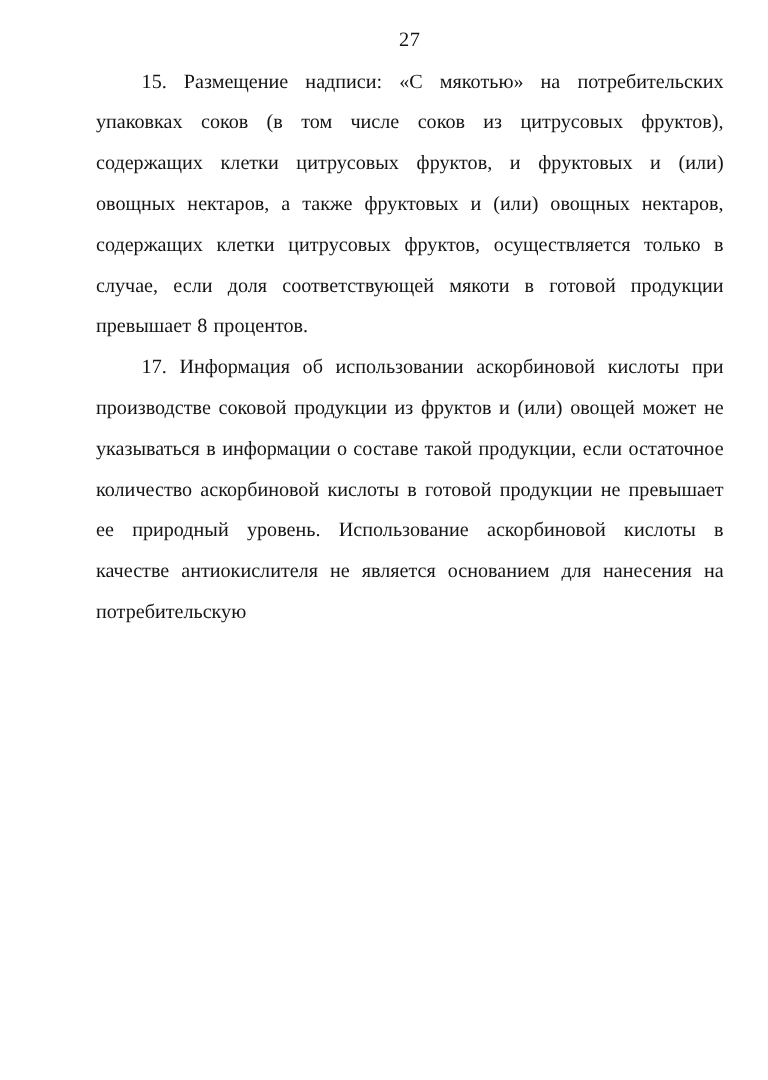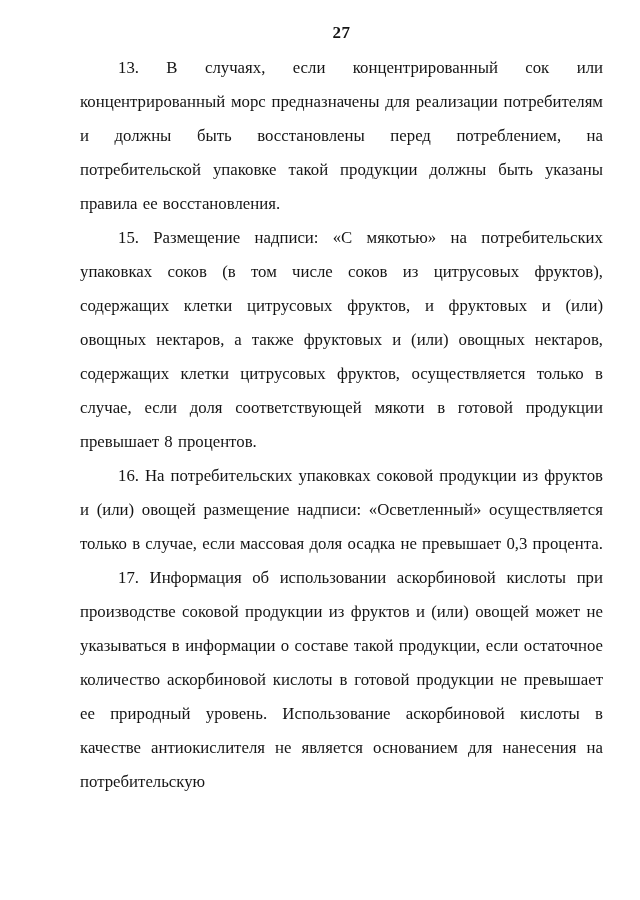--- a/index.html
+++ b/index.html
@@ -21,35 +21,32 @@
   .text-column {
     margin-left: 80px;
     width: 523px;
   }
   .page-number {
     text-align: center;
     font-size: 17px;
     line-height: 22px;
     margin-bottom: 7px;
     letter-spacing: 0.5px;
-    font-weight: bold;
   }
   .doc-paragraph {
     margin: 0;
     font-size: 16.8px;
     line-height: 34px;
     text-align: justify;
     text-indent: 38px;
     word-spacing: 1px;
   }
 </style>
 </head>
 <body>
 
 <div class="page">
   <div class="text-column">
     <div class="page-number">27</div>
-    <p class="doc-paragraph">13. В случаях, если концентрированный сок или концентрированный морс предназначены для реализации потребителям и должны быть восстановлены перед потреблением, на потребительской упаковке такой продукции должны быть указаны правила ее восстановления.</p>
     <p class="doc-paragraph">15. Размещение надписи: «С мякотью» на потребительских упаковках соков (в том числе соков из цитрусовых фруктов), содержащих клетки цитрусовых фруктов, и фруктовых и (или) овощных нектаров, а также фруктовых и (или) овощных нектаров, содержащих клетки цитрусовых фруктов, осуществляется только в случае, если доля соответствующей мякоти в готовой продукции превышает 8 процентов.</p>
-    <p class="doc-paragraph">16. На потребительских упаковках соковой продукции из фруктов и (или) овощей размещение надписи: «Осветленный» осуществляется только в случае, если массовая доля осадка не превышает 0,3 процента.</p>
     <p class="doc-paragraph">17. Информация об использовании аскорбиновой кислоты при производстве соковой продукции из фруктов и (или) овощей может не указываться в информации о составе такой продукции, если остаточное количество аскорбиновой кислоты в готовой продукции не превышает ее природный уровень. Использование аскорбиновой кислоты в качестве антиокислителя не является основанием для нанесения на потребительскую</p>
   </div>
 </div>
 
 </body></html>

